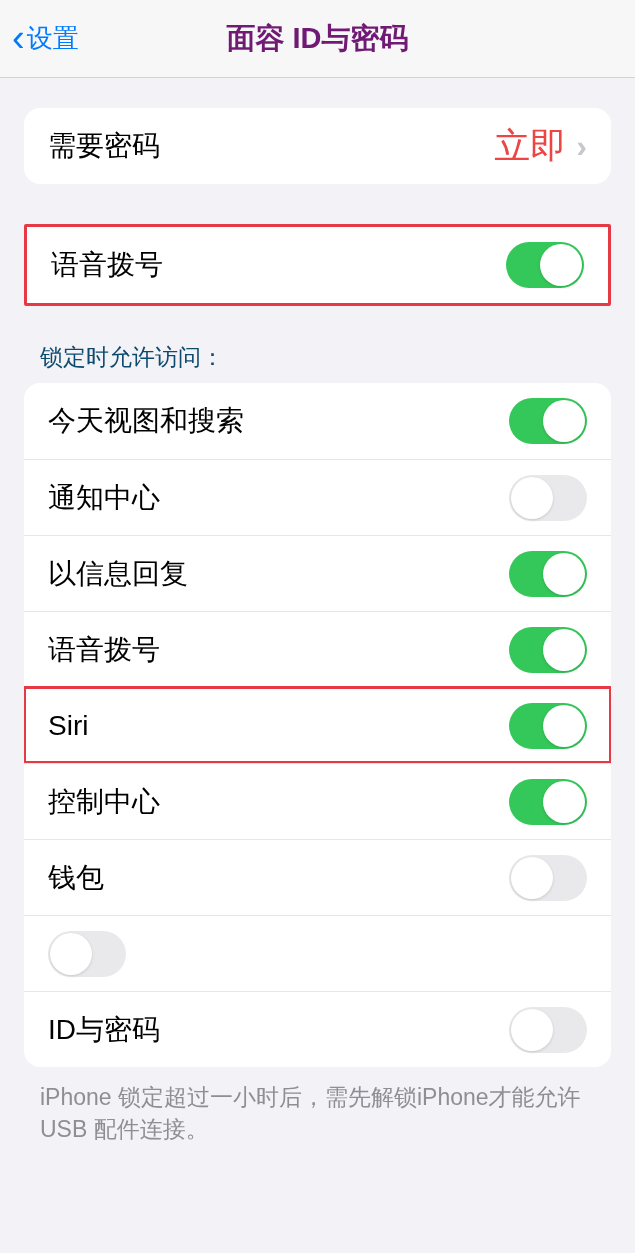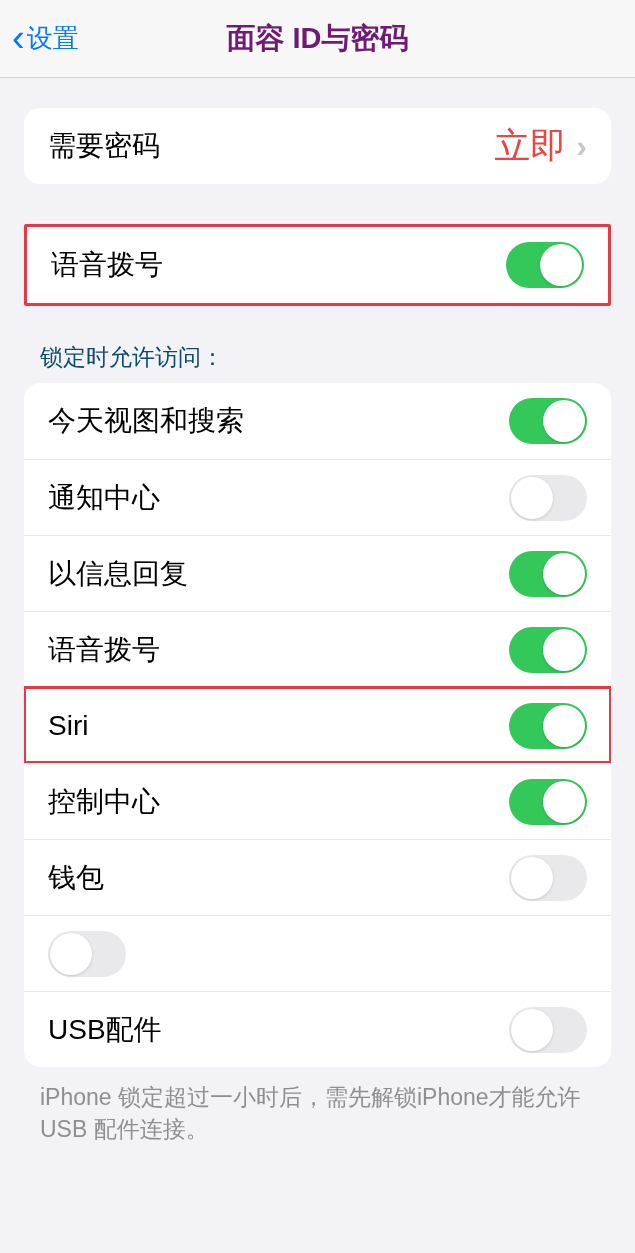--- a/index.html
+++ b/index.html
@@ -230,21 +230,21 @@
         <div class="toggle off">
           <div class="toggle-knob"></div>
         </div>
       </div>
       <div class="row">
         <div class="toggle off">
           <div class="toggle-knob"></div>
         </div>
       </div>
       <div class="row">
-        <span class="row-label">USB配件</span>
+        <span class="row-label">ID与密码</span>
         <div class="toggle off">
           <div class="toggle-knob"></div>
         </div>
       </div>
     </div>
 
   <div class="footer-text">iPhone 锁定超过一小时后，需先解锁iPhone才能允许USB 配件连接。</div>
 
 </div>
 

